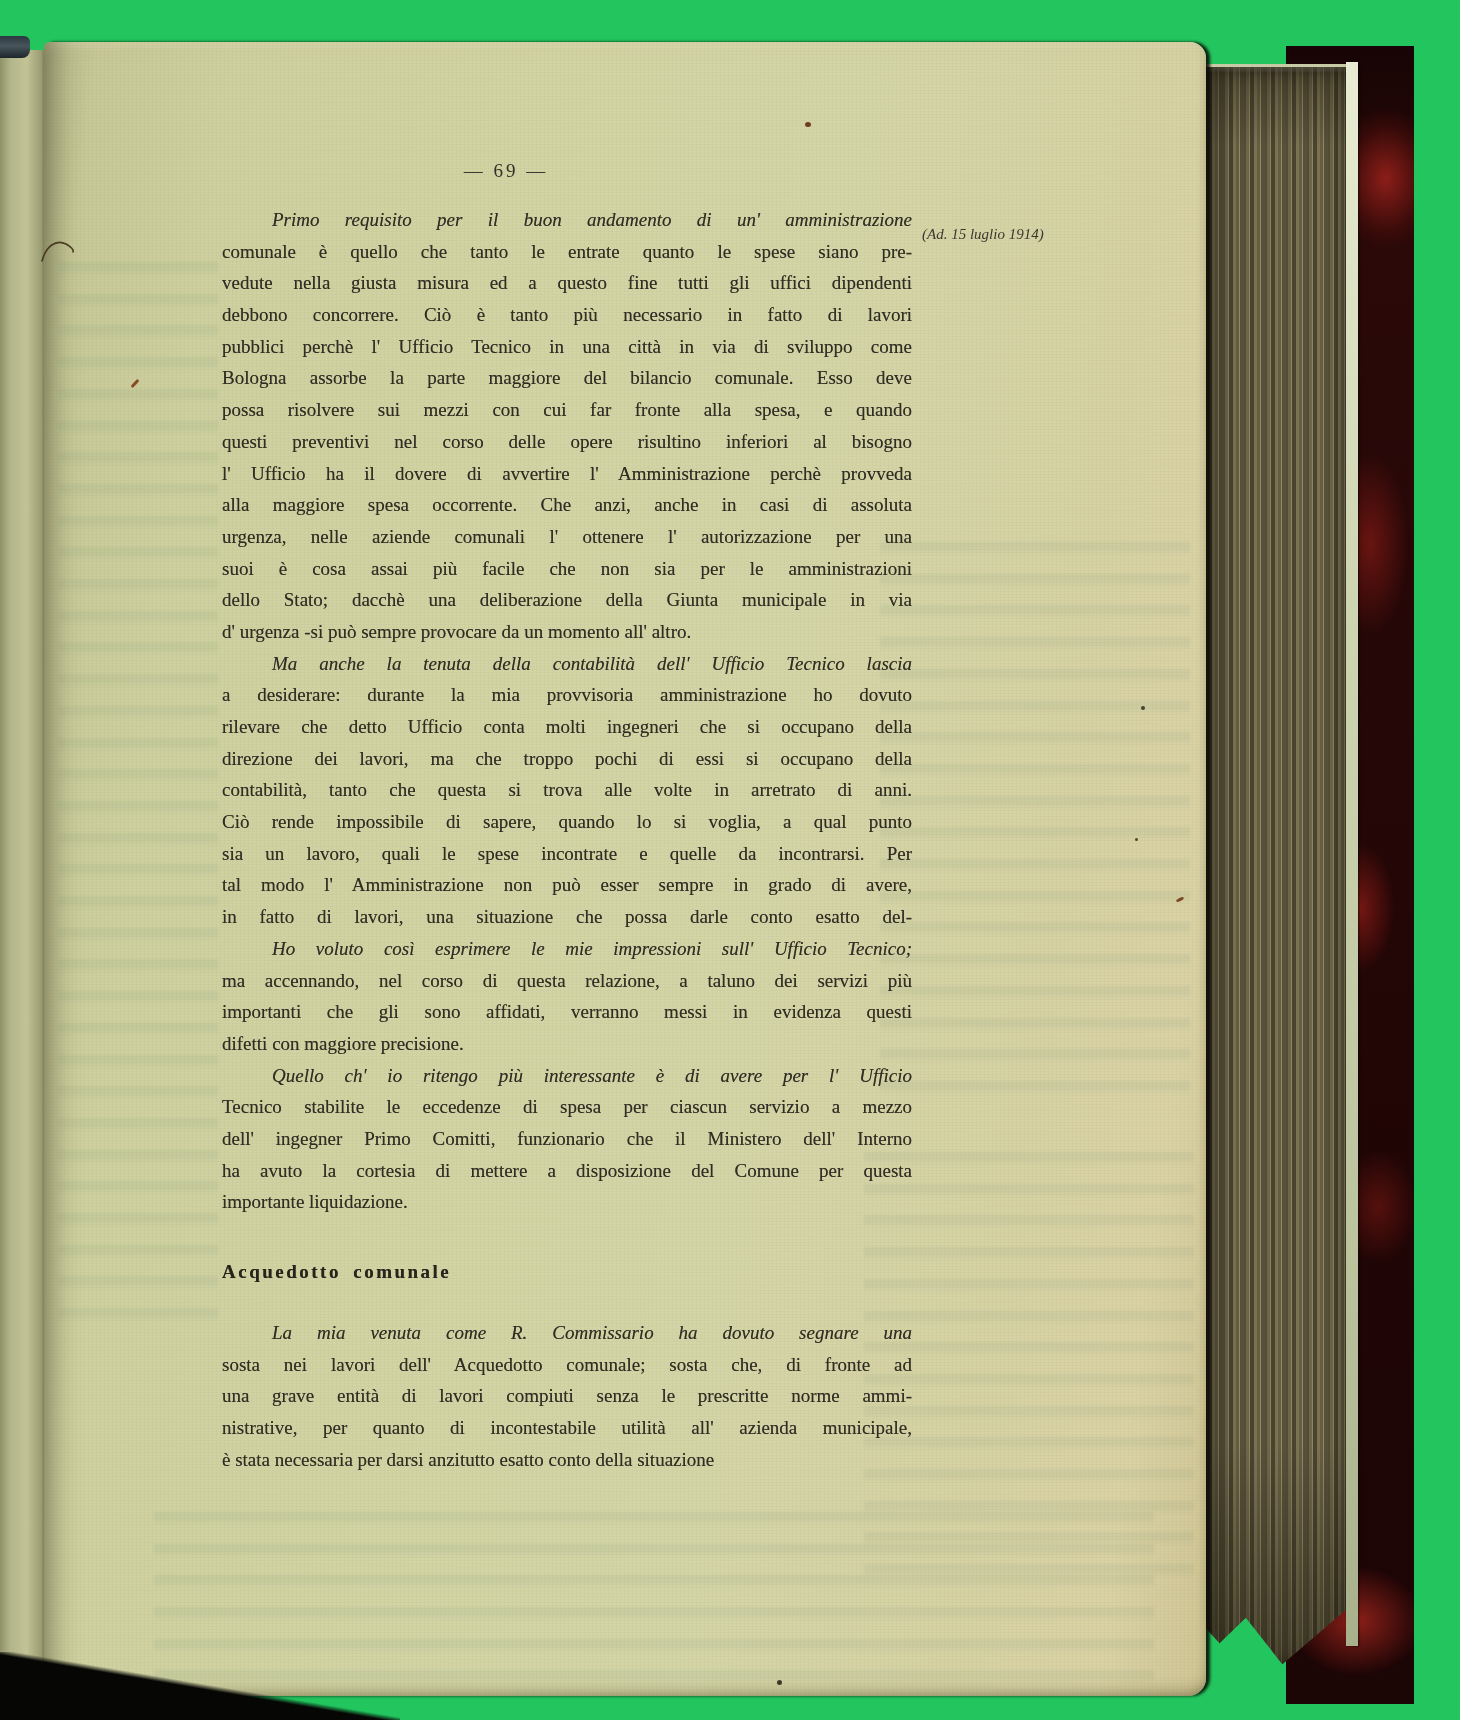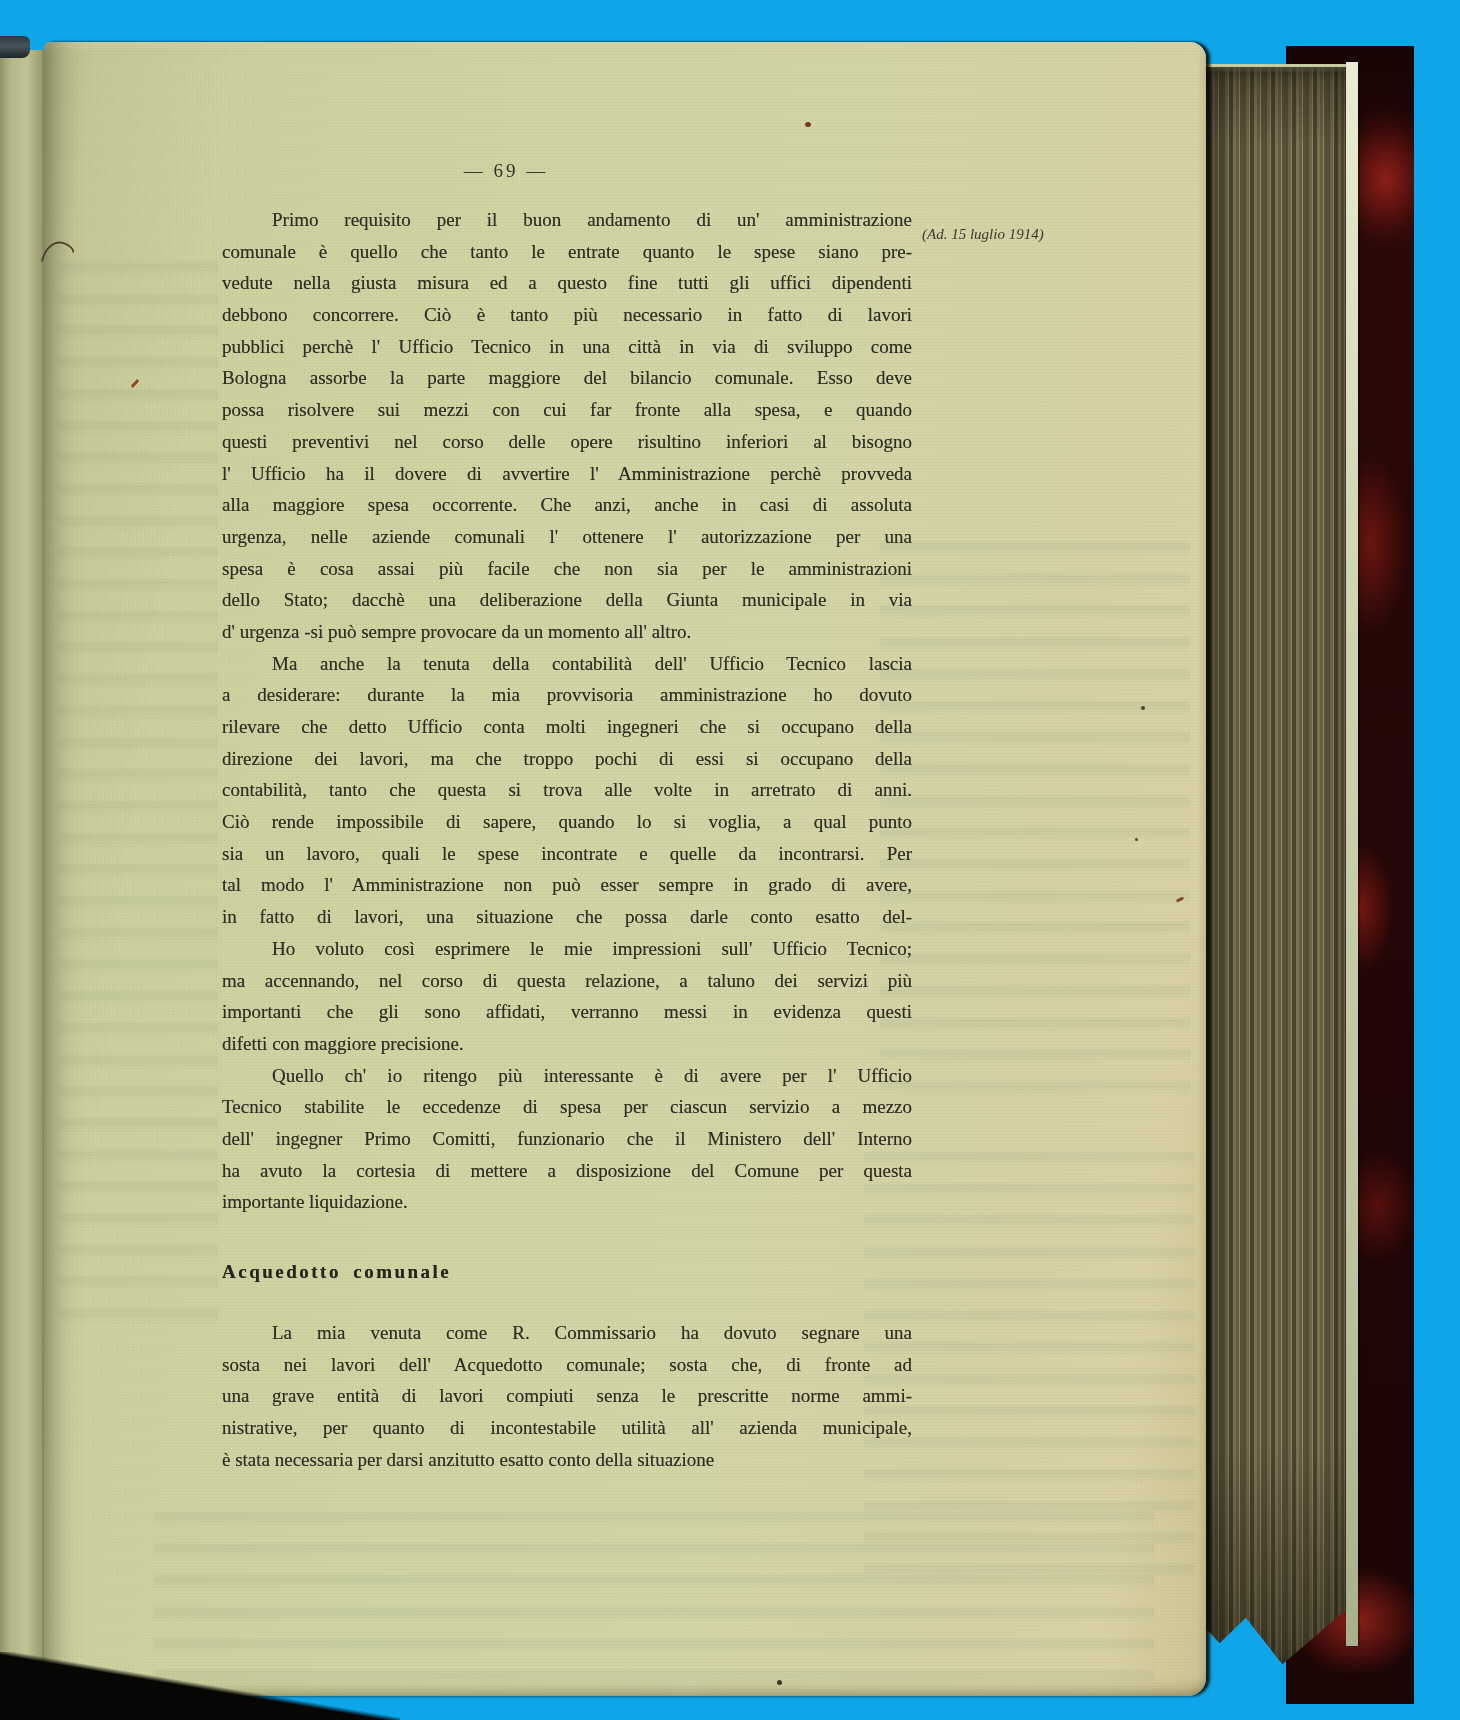--- a/index.html
+++ b/index.html
@@ -1,18 +1,18 @@
 <!DOCTYPE html>
 <html><head>
 <meta charset="utf-8">
 <style>
   html,body { margin:0; padding:0; background:#060605; }
   .scene {
     position:relative; width:1460px; height:1720px; overflow:hidden;
-    background:#0ea5e9;
+    background:#22c55e;
     font-family:"Liberation Serif","DejaVu Serif",serif;
   }
   
   .cover-marble {
     position:absolute; left:1286px; top:46px; width:128px; height:1658px;
     background:
       radial-gradient(70px 95px at 78% 8%,  rgba(158,34,28,.85), rgba(90,16,12,.35) 55%, transparent 75%),
       radial-gradient(55px 130px at 66% 30%, rgba(140,28,22,.65), transparent 70%),
       radial-gradient(48px 90px  at 58% 52%, rgba(150,30,24,.7),  transparent 72%),
       radial-gradient(55px 80px  at 72% 70%, rgba(120,24,18,.6),  transparent 70%),
@@ -88,21 +88,21 @@
   }
   .text-column {
     position:absolute; left:178px; top:162px; width:690px;
     font-size:19px; color:#302e24; text-shadow:0 0 .6px rgba(45,43,32,.55);
   }
   .line {
     height:31.7px; line-height:31.7px; white-space:nowrap0; 
     text-align:justify; text-align-last:justify;
   }
   .line.line-last { text-align-last:left; }
-  .line.indent { text-indent:50px; }
+  .line.indent { text-indent:50px;font-style:italic; }
   .heading {
     margin:38px 0 29px 0; height:32px; line-height:32px;
     text-align:left; font-weight:bold; font-size:19px;
     letter-spacing:2.5px; word-spacing:5px; color:#26241b;
   }
   
   .speck { position:absolute; border-radius:50%; pointer-events:none; }
   .speck-a { left:761px;  top:80px;   width:6px; height:5px; background:#6d3b1e; }
   .speck-b { left:1097px; top:664px;  width:4px; height:4px; background:#45422e; }
   .speck-c { left:1091px; top:796px;  width:3px; height:3px; background:#4a4630; }
@@ -148,21 +148,21 @@
           <div class="line">comunale è quello che tanto le entrate quanto le spese siano pre-</div>
           <div class="line">vedute nella giusta misura ed a questo fine tutti gli uffici dipendenti</div>
           <div class="line">debbono concorrere. Ciò è tanto più necessario in fatto di lavori</div>
           <div class="line">pubblici perchè l' Ufficio Tecnico in una città in via di sviluppo come</div>
           <div class="line">Bologna assorbe la parte maggiore del bilancio comunale. Esso deve</div>
           <div class="line">possa risolvere sui mezzi con cui far fronte alla spesa, e quando</div>
           <div class="line">questi preventivi nel corso delle opere risultino inferiori al bisogno</div>
           <div class="line">l' Ufficio ha il dovere di avvertire l' Amministrazione perchè provveda</div>
           <div class="line">alla maggiore spesa occorrente. Che anzi, anche in casi di assoluta</div>
           <div class="line">urgenza, nelle aziende comunali l' ottenere l' autorizzazione per una</div>
-          <div class="line">spesa è cosa assai più facile che non sia per le amministrazioni</div>
+          <div class="line">suoi è cosa assai più facile che non sia per le amministrazioni</div>
           <div class="line">dello Stato; dacchè una deliberazione della Giunta municipale in via</div>
           <div class="line line-last">d' urgenza -si può sempre provocare da un momento all' altro.</div>
           <div class="line indent">Ma anche la tenuta della contabilità dell' Ufficio Tecnico lascia</div>
           <div class="line">a desiderare: durante la mia provvisoria amministrazione ho dovuto</div>
           <div class="line">rilevare che detto Ufficio conta molti ingegneri che si occupano della</div>
           <div class="line">direzione dei lavori, ma che troppo pochi di essi si occupano della</div>
           <div class="line">contabilità, tanto che questa si trova alle volte in arretrato di anni.</div>
           <div class="line">Ciò rende impossibile di sapere, quando lo si voglia, a qual punto</div>
           <div class="line">sia un lavoro, quali le spese incontrate e quelle da incontrarsi. Per</div>
           <div class="line">tal modo l' Amministrazione non può esser sempre in grado di avere,</div>

